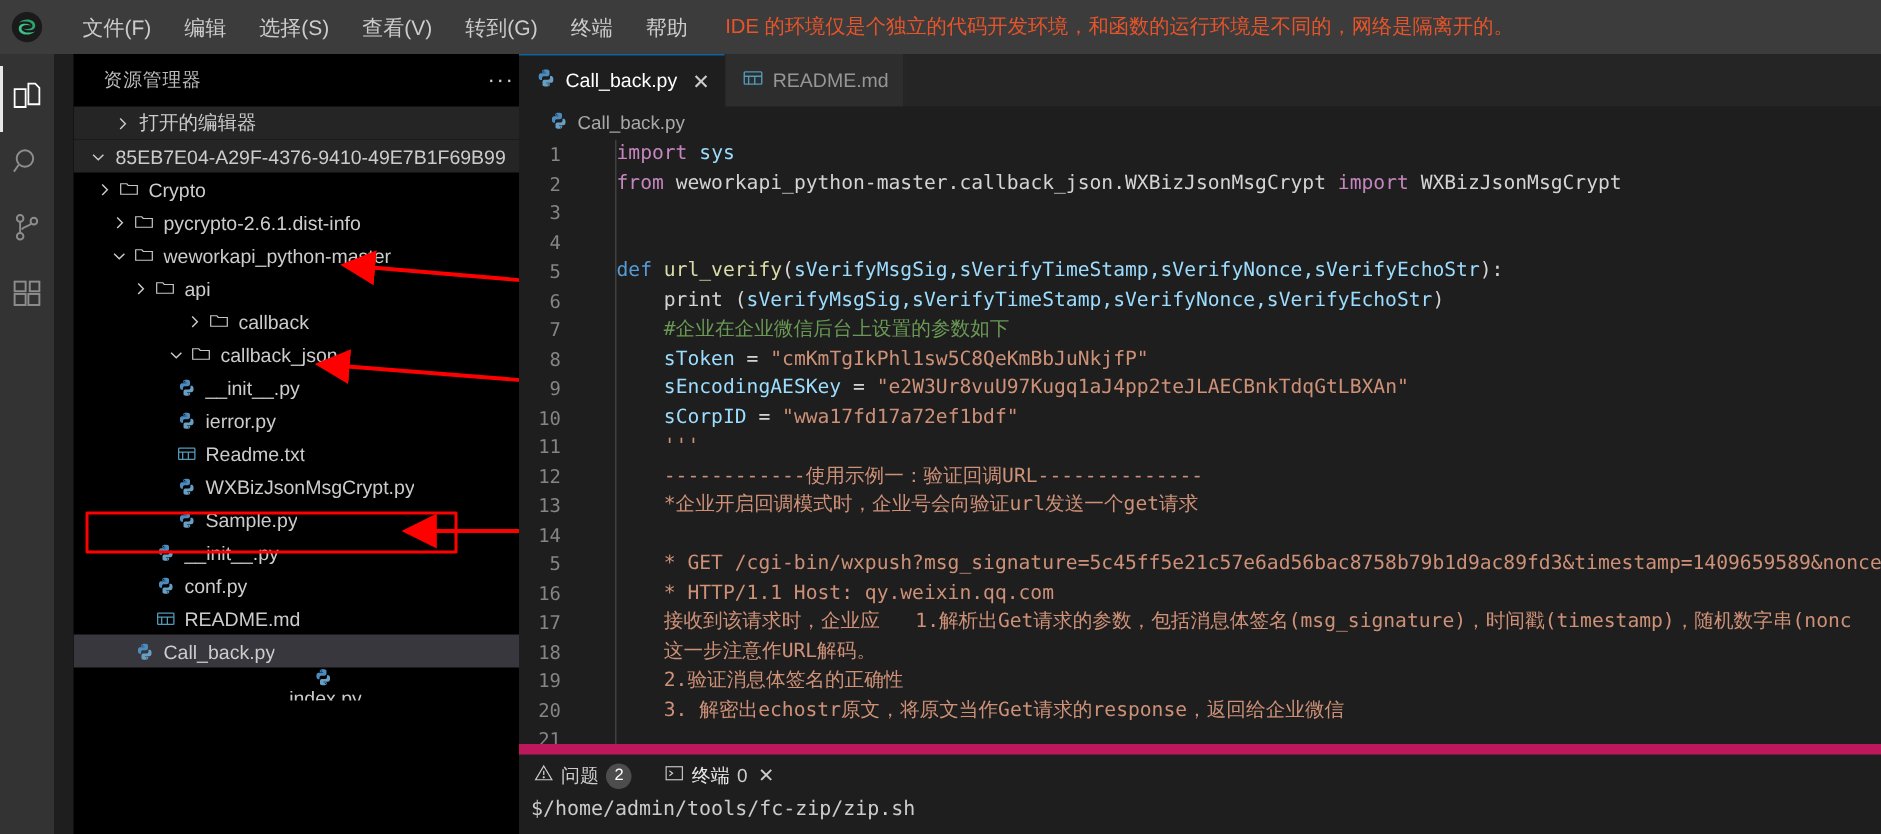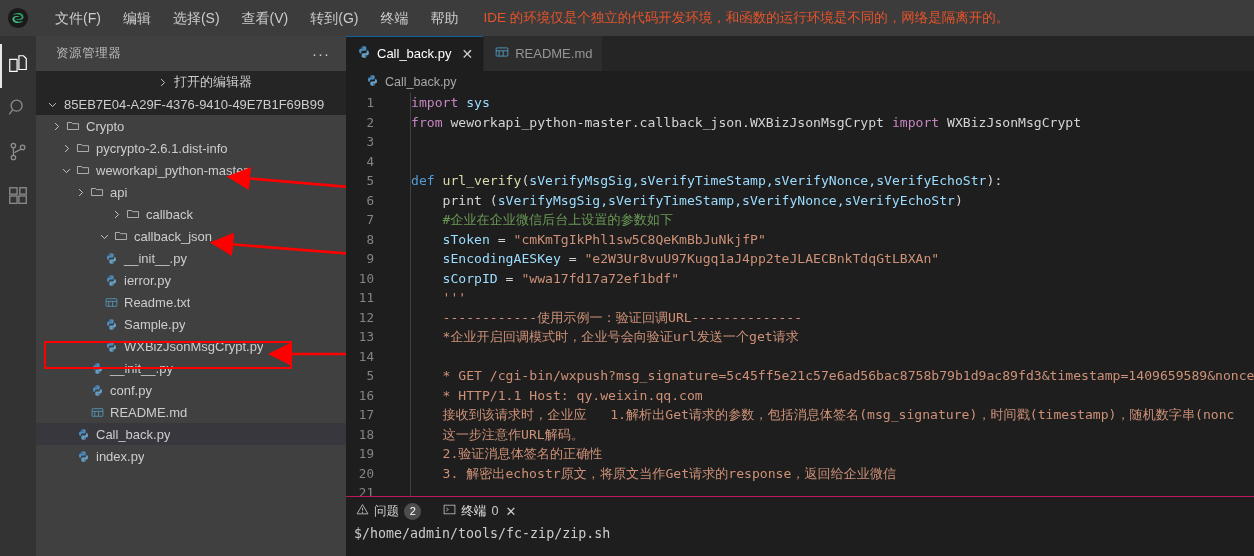--- a/index.html
+++ b/index.html
@@ -40,22 +40,22 @@
     cursor: pointer; position: relative;
   }
   .act-icon.active::before {
     content: ""; position: absolute; left: 0; top: 0; width: 2px; height: 44px; background: #e7e7e7;
   }
   .act-icon svg { opacity: .62; }
   .act-icon.active svg { opacity: 1; }
 
   
   .sidebar {
-    position: absolute; left: 36px; top: 36px; width: 310px; height: 520px;
-    background: #404040; overflow: hidden;
+    position: absolute; left: 49px; top: 36px; width: 310px; height: 520px;
+    background: #000000; overflow: hidden;
   }
   .sb-title {
     height: 35px; display: flex; align-items: center; justify-content: space-between;
     padding: 0 16px 0 20px;
   }
   .sb-title-text {
     color: #bbbbbb; font-size: 12.5px; letter-spacing: .6px;
   }
   .sb-dots { color: #cccccc; font-size: 15px; letter-spacing: 1px; cursor: pointer; }
 
@@ -117,21 +117,21 @@
   .k-var  { color: #9cdcfe; }   
   .k-str  { color: #ce9178; }   
   .k-com  { color: #6a9955; }   
   .k-pl   { color: #d4d4d4; }
 
   .guide { position: absolute; top: 0; bottom: 0; width: 1px; background: #404040; }
 
   
   .panel {
     position: absolute; left: 0; bottom: 0; width: 908px; height: 60px;
-    background: #1e1e1e; border-top: 1px solid #be185d;
+    background: #1e1e1e; border-top: 7px solid #be185d;
   }
   .panel-tabs { height: 28px; display: flex; align-items: center; padding-left: 10px; gap: 22px; }
   .ptab {
     display: flex; align-items: center; gap: 5px; font-size: 12.6px; color: #cccccc; cursor: pointer;
     height: 28px;
   }
   .ptab.active { color: #e7e7e7; }
   .badge {
     background: #4d4d4d; color: #ffffff; border-radius: 9px; min-width: 17px; height: 17px;
     font-size: 11px; display: inline-flex; align-items: center; justify-content: center; padding: 0 5px;
@@ -209,21 +209,21 @@
       </span>
     </div>
   </div>
 
   <div class="sidebar">
     <div class="sb-title">
       <span class="sb-title-text">资源管理器</span>
       <span class="sb-dots">···</span>
     </div>
 
-    <div class="tree-row section" style="padding-left:24px;justify-content:center;">
+    <div class="tree-row section" style="padding-left:24px;">
       <span class="chev">
         <svg width="11" height="11" viewBox="0 0 16 16" fill="none" stroke="#cccccc" stroke-width="1.4">
             <path d="M6 3 L11 8 L6 13"></path>
           </svg>
       </span>
       <span class="label">打开的编辑器</span>
     </div>
 
     <div class="tree-row section" style="padding-left:8px;">
       <span class="chev">
@@ -344,31 +344,31 @@
           <span class="label">Readme.txt</span>
         </div>
         <div class="tree-row" style="padding-left: 50px;">
           <span class="chev"></span>
           <span class="ficon">
             <svg width="13" height="13" viewBox="0 0 24 24">
               <path d="M11.7 2.2c-4.2 0-3.9 1.8-3.9 1.8v1.9h4v.6H6.3s-2.7-.3-2.7 3.9c0 4.2 2.4 4 2.4 4h1.4v-2s-.1-2.4 2.3-2.4h4s2.3 0 2.3-2.2V4.4s.4-2.2-4.3-2.2zM9.5 3.5c.4 0 .7.3.7.7s-.3.7-.7.7-.7-.3-.7-.7.3-.7.7-.7z" fill="#4b8bbe"></path>
               <path d="M12.3 21.8c4.2 0 3.9-1.8 3.9-1.8v-1.9h-4v-.6h5.5s2.7.3 2.7-3.9c0-4.2-2.4-4-2.4-4h-1.4v2s.1 2.4-2.3 2.4h-4s-2.3 0-2.3 2.2v3.4s-.4 2.2 4.3 2.2zm2.2-1.3c-.4 0-.7-.3-.7-.7s.3-.7.7-.7.7.3.7.7-.3.7-.7.7z" fill="#679fc5"></path>
             </svg>
           </span>
+          <span class="label">WXBizJsonMsgCrypt.py</span>
+        </div>
+        <div class="tree-row" style="padding-left: 50px;">
+          <span class="chev"></span>
+          <span class="ficon">
+            <svg width="13" height="13" viewBox="0 0 24 24">
+              <path d="M11.7 2.2c-4.2 0-3.9 1.8-3.9 1.8v1.9h4v.6H6.3s-2.7-.3-2.7 3.9c0 4.2 2.4 4 2.4 4h1.4v-2s-.1-2.4 2.3-2.4h4s2.3 0 2.3-2.2V4.4s.4-2.2-4.3-2.2zM9.5 3.5c.4 0 .7.3.7.7s-.3.7-.7.7-.7-.3-.7-.7.3-.7.7-.7z" fill="#4b8bbe"></path>
+              <path d="M12.3 21.8c4.2 0 3.9-1.8 3.9-1.8v-1.9h-4v-.6h5.5s2.7.3 2.7-3.9c0-4.2-2.4-4-2.4-4h-1.4v2s.1 2.4-2.3 2.4h-4s-2.3 0-2.3 2.2v3.4s-.4 2.2 4.3 2.2zm2.2-1.3c-.4 0-.7-.3-.7-.7s.3-.7.7-.7.7.3.7.7-.3.7-.7.7z" fill="#679fc5"></path>
+            </svg>
+          </span>
           <span class="label">Sample.py</span>
-        </div>
-        <div class="tree-row" style="padding-left: 50px;">
-          <span class="chev"></span>
-          <span class="ficon">
-            <svg width="13" height="13" viewBox="0 0 24 24">
-              <path d="M11.7 2.2c-4.2 0-3.9 1.8-3.9 1.8v1.9h4v.6H6.3s-2.7-.3-2.7 3.9c0 4.2 2.4 4 2.4 4h1.4v-2s-.1-2.4 2.3-2.4h4s2.3 0 2.3-2.2V4.4s.4-2.2-4.3-2.2zM9.5 3.5c.4 0 .7.3.7.7s-.3.7-.7.7-.7-.3-.7-.7.3-.7.7-.7z" fill="#4b8bbe"></path>
-              <path d="M12.3 21.8c4.2 0 3.9-1.8 3.9-1.8v-1.9h-4v-.6h5.5s2.7.3 2.7-3.9c0-4.2-2.4-4-2.4-4h-1.4v2s.1 2.4-2.3 2.4h-4s-2.3 0-2.3 2.2v3.4s-.4 2.2 4.3 2.2zm2.2-1.3c-.4 0-.7-.3-.7-.7s.3-.7.7-.7.7.3.7.7-.3.7-.7.7z" fill="#679fc5"></path>
-            </svg>
-          </span>
-          <span class="label">WXBizJsonMsgCrypt.py</span>
         </div>
         <div class="tree-row" style="padding-left: 36px;">
           <span class="chev"></span>
           <span class="ficon">
             <svg width="13" height="13" viewBox="0 0 24 24">
               <path d="M11.7 2.2c-4.2 0-3.9 1.8-3.9 1.8v1.9h4v.6H6.3s-2.7-.3-2.7 3.9c0 4.2 2.4 4 2.4 4h1.4v-2s-.1-2.4 2.3-2.4h4s2.3 0 2.3-2.2V4.4s.4-2.2-4.3-2.2zM9.5 3.5c.4 0 .7.3.7.7s-.3.7-.7.7-.7-.3-.7-.7.3-.7.7-.7z" fill="#4b8bbe"></path>
               <path d="M12.3 21.8c4.2 0 3.9-1.8 3.9-1.8v-1.9h-4v-.6h5.5s2.7.3 2.7-3.9c0-4.2-2.4-4-2.4-4h-1.4v2s.1 2.4-2.3 2.4h-4s-2.3 0-2.3 2.2v3.4s-.4 2.2 4.3 2.2zm2.2-1.3c-.4 0-.7-.3-.7-.7s.3-.7.7-.7.7.3.7.7-.3.7-.7.7z" fill="#679fc5"></path>
             </svg>
           </span>
           <span class="label">__init__.py</span>
@@ -396,21 +396,21 @@
         <div class="tree-row selected" style="padding-left: 22px;">
           <span class="chev"></span>
           <span class="ficon">
             <svg width="13" height="13" viewBox="0 0 24 24">
               <path d="M11.7 2.2c-4.2 0-3.9 1.8-3.9 1.8v1.9h4v.6H6.3s-2.7-.3-2.7 3.9c0 4.2 2.4 4 2.4 4h1.4v-2s-.1-2.4 2.3-2.4h4s2.3 0 2.3-2.2V4.4s.4-2.2-4.3-2.2zM9.5 3.5c.4 0 .7.3.7.7s-.3.7-.7.7-.7-.3-.7-.7.3-.7.7-.7z" fill="#4b8bbe"></path>
               <path d="M12.3 21.8c4.2 0 3.9-1.8 3.9-1.8v-1.9h-4v-.6h5.5s2.7.3 2.7-3.9c0-4.2-2.4-4-2.4-4h-1.4v2s.1 2.4-2.3 2.4h-4s-2.3 0-2.3 2.2v3.4s-.4 2.2 4.3 2.2zm2.2-1.3c-.4 0-.7-.3-.7-.7s.3-.7.7-.7.7.3.7.7-.3.7-.7.7z" fill="#679fc5"></path>
             </svg>
           </span>
           <span class="label">Call_back.py</span>
         </div>
-        <div class="tree-row" style="padding-left: 22px;">
+        <div class="tree-row" style="padding-left: 22px; flex-direction: column;">
           <span class="chev"></span>
           <span class="ficon">
             <svg width="13" height="13" viewBox="0 0 24 24">
               <path d="M11.7 2.2c-4.2 0-3.9 1.8-3.9 1.8v1.9h4v.6H6.3s-2.7-.3-2.7 3.9c0 4.2 2.4 4 2.4 4h1.4v-2s-.1-2.4 2.3-2.4h4s2.3 0 2.3-2.2V4.4s.4-2.2-4.3-2.2zM9.5 3.5c.4 0 .7.3.7.7s-.3.7-.7.7-.7-.3-.7-.7.3-.7.7-.7z" fill="#4b8bbe"></path>
               <path d="M12.3 21.8c4.2 0 3.9-1.8 3.9-1.8v-1.9h-4v-.6h5.5s2.7.3 2.7-3.9c0-4.2-2.4-4-2.4-4h-1.4v2s.1 2.4-2.3 2.4h-4s-2.3 0-2.3 2.2v3.4s-.4 2.2 4.3 2.2zm2.2-1.3c-.4 0-.7-.3-.7-.7s.3-.7.7-.7.7.3.7.7-.3.7-.7.7z" fill="#679fc5"></path>
             </svg>
           </span>
           <span class="label">index.py</span>
         </div>
       </div>

